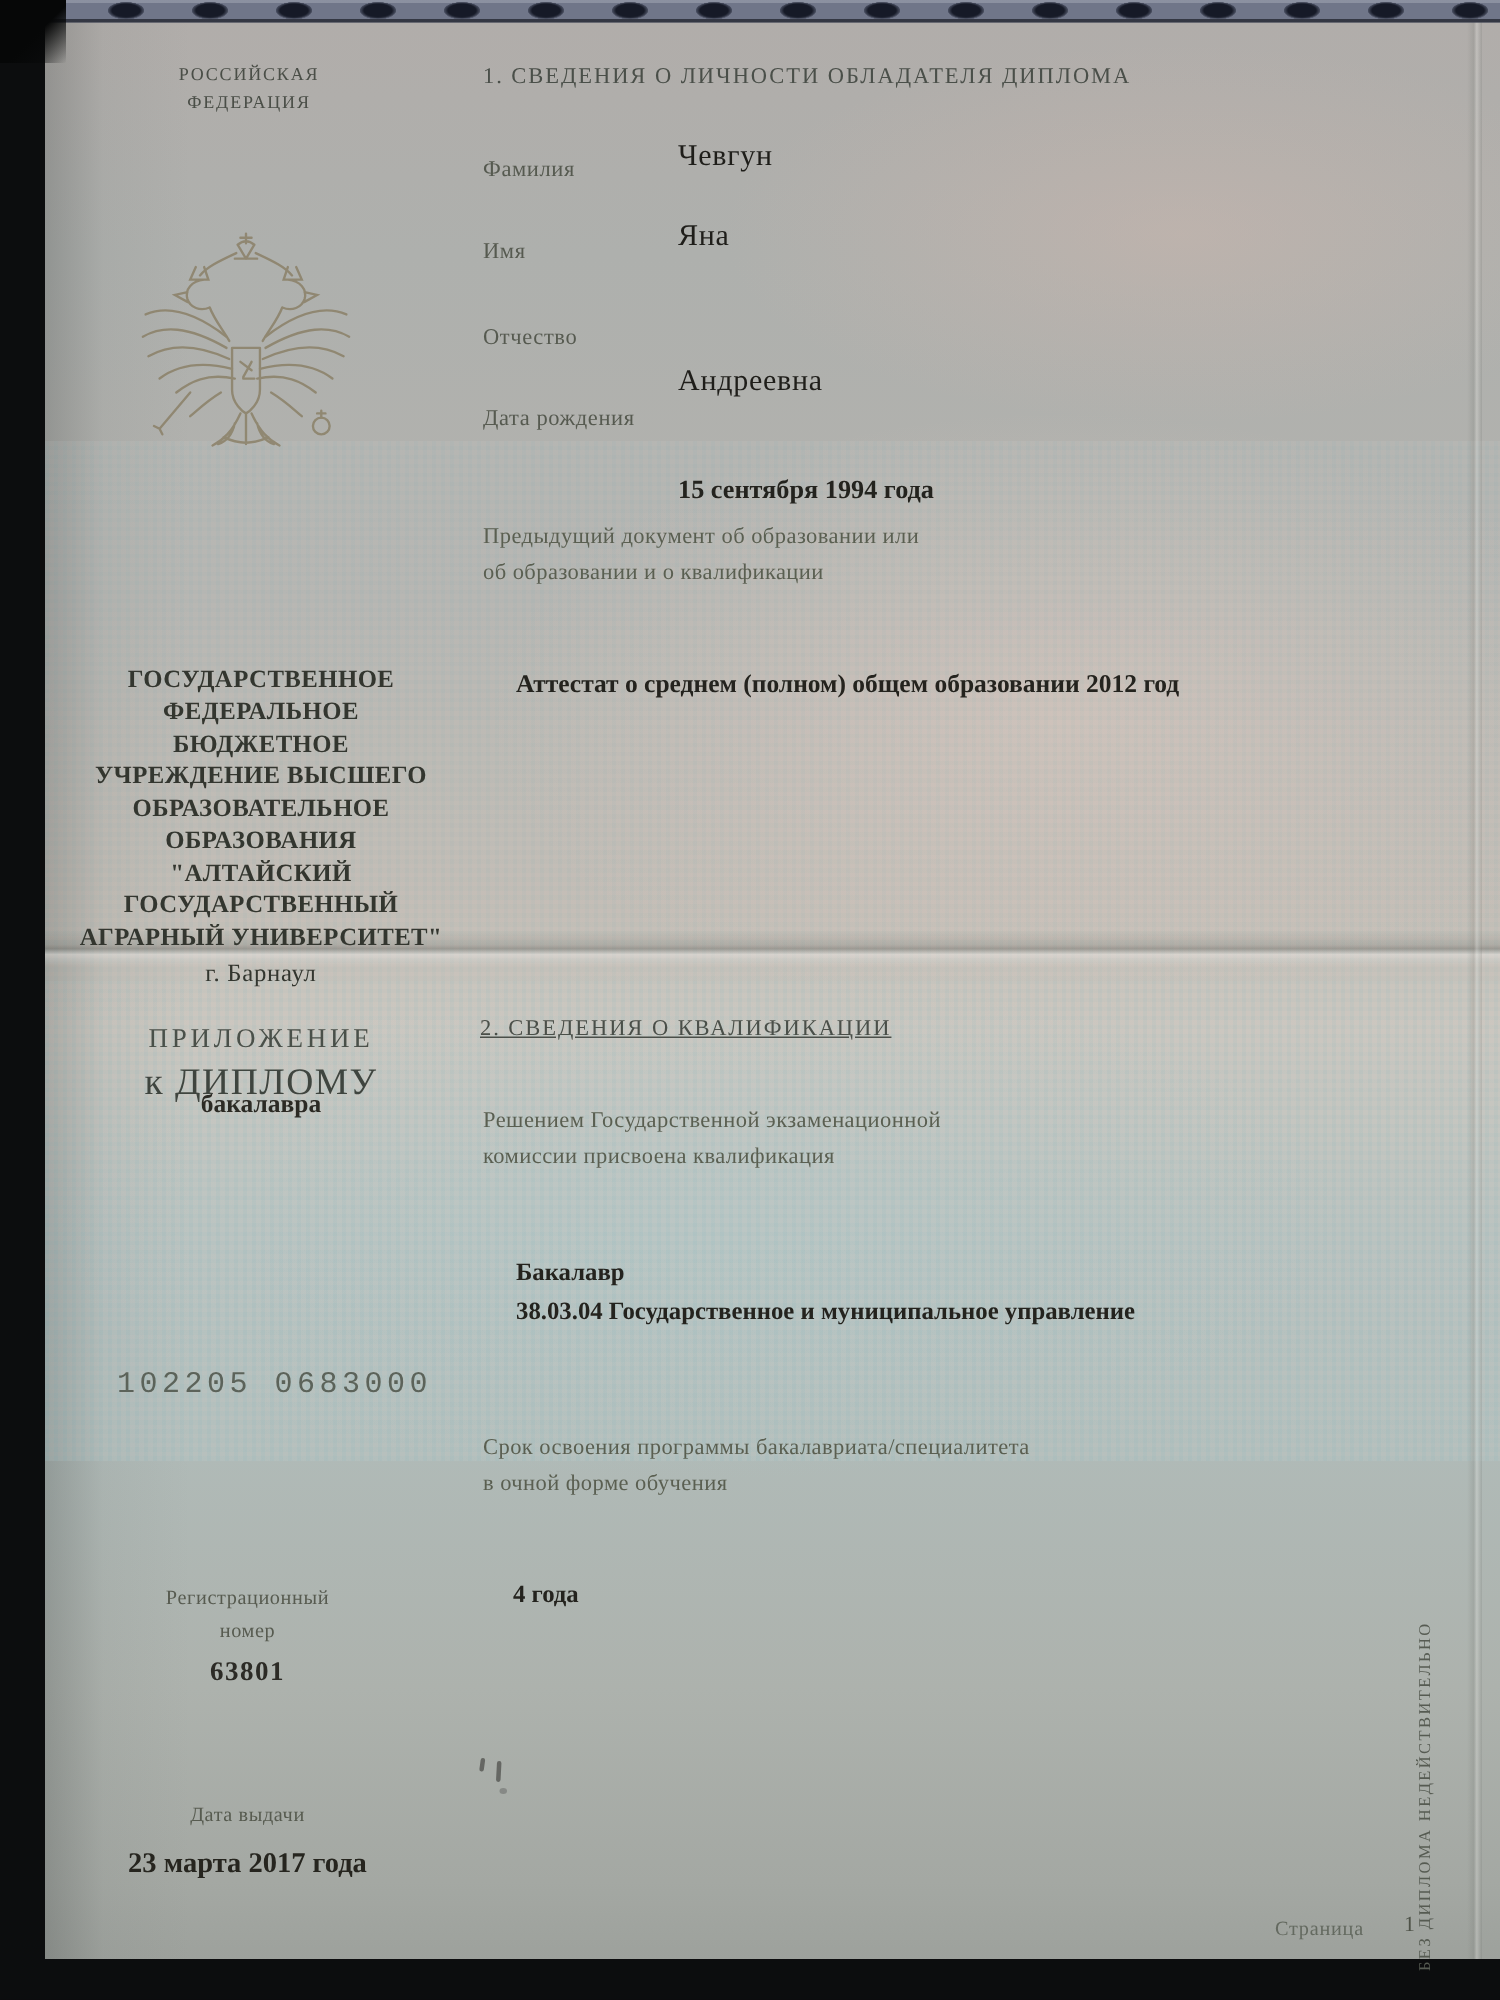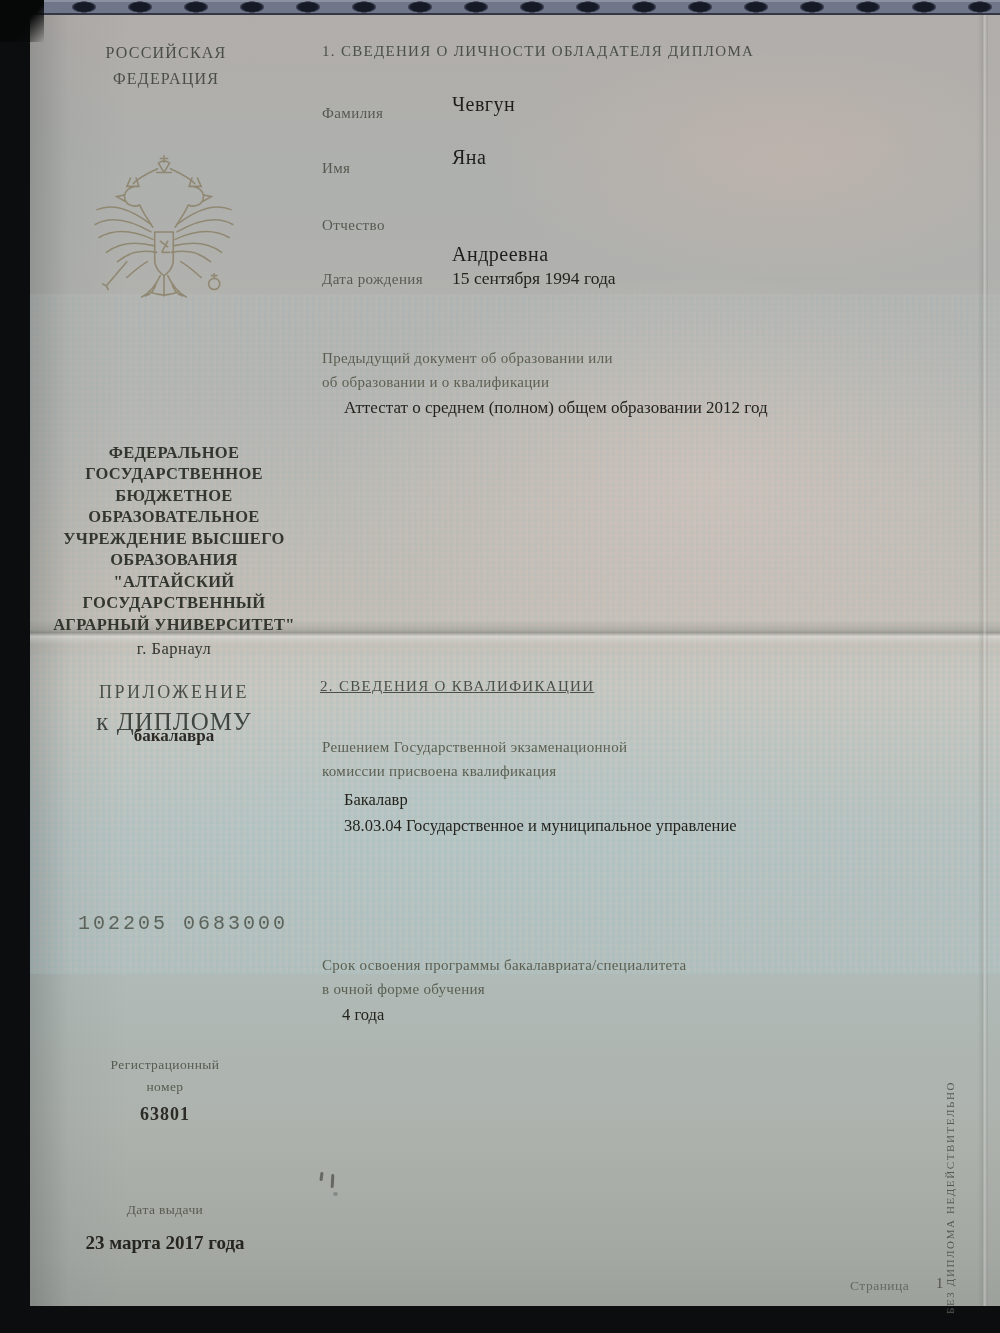--- a/index.html
+++ b/index.html
@@ -52,26 +52,26 @@
   }
   .crease-v{
     position:absolute;top:0;bottom:0;left:948px;width:10px;pointer-events:none;
     background:linear-gradient(90deg, transparent, rgba(120,124,118,.25) 45%, rgba(230,230,226,.30) 65%, rgba(90,94,90,.18) 100%);
   }
   
   .abs{position:absolute;}
   .label{font-size:15px;color:#565a50;letter-spacing:.4px;}
   .label-sm{font-size:13.5px;color:#575b50;letter-spacing:.4px;}
   .value-big{font-size:20px;font-weight:normal;color:#1f1e1a;letter-spacing:.5px;}
-  .value-bold{font-size:17px;font-weight:normal;color:#24231e;}
+  .value-bold{font-size:17px;font-weight:bold;color:#24231e;margin-top:48px;}
   .sec-title{font-size:15px;letter-spacing:1.3px;color:#4a4f49;}
   .gray-par{font-size:15px;line-height:1.58;color:#5a5f51;letter-spacing:.3px;}
   .centered{text-align:center;}
   
-  .country{left:36px;top:26px;width:200px;font-size:16px;letter-spacing:1.2px;line-height:1.62;color:#4a4e47;}
+  .country{left:36px;top:26px;width:200px;font-size:12px;letter-spacing:1.2px;line-height:1.62;color:#4a4e47;}
   .inst{left:18px;top:428px;width:252px;font-size:16.5px;font-weight:bold;line-height:1.3;color:#33362f;letter-spacing:.3px;}
   .inst-city{font-weight:normal;margin-top:3px;letter-spacing:.5px;}
   .suppl1{left:18px;top:668px;width:252px;font-size:18px;letter-spacing:2.5px;color:#4a5049;}
   .suppl2{left:18px;top:694px;width:252px;font-size:25px;letter-spacing:1px;color:#3f453f;}
   .suppl3{left:18px;top:712px;width:252px;font-size:17px;font-weight:bold;color:#2b2a24;}
   .form-number{left:48px;top:898px;font-family:"Liberation Mono", monospace;font-size:20px;letter-spacing:3px;color:#5c635a;}
   .reg-label{left:60px;top:1040px;width:150px;line-height:1.6;}
   .reg-value{left:60px;top:1090px;width:150px;font-size:18px;font-weight:bold;color:#2c2b26;letter-spacing:1px;}
   .issue-label{left:60px;top:1188px;width:150px;}
   .issue-value{left:18px;top:1218px;width:234px;font-size:19px;font-weight:bold;color:#26251f;}
@@ -147,25 +147,25 @@
   <div class="abs label" style="left:292px;top:257px;">Дата рождения</div>
   <div class="abs value-bold" style="left:422px;top:254px;font-size:17.5px;">15 сентября 1994 года</div>
 
   <div class="abs gray-par" style="left:292px;top:333px;">
     <div>Предыдущий документ об образовании или</div>
     <div>об образовании и о квалификации</div>
   </div>
   <div class="abs value-bold" style="left:314px;top:384px;">Аттестат о среднем (полном) общем образовании 2012 год</div>
 
   <div class="abs inst centered">
+    <div>ГОСУДАРСТВЕННОЕ</div>
     <div>ФЕДЕРАЛЬНОЕ</div>
-    <div>ГОСУДАРСТВЕННОЕ</div>
     <div>БЮДЖЕТНОЕ</div>
+    <div>УЧРЕЖДЕНИЕ ВЫСШЕГО</div>
     <div>ОБРАЗОВАТЕЛЬНОЕ</div>
-    <div>УЧРЕЖДЕНИЕ ВЫСШЕГО</div>
     <div>ОБРАЗОВАНИЯ "АЛТАЙСКИЙ</div>
     <div>ГОСУДАРСТВЕННЫЙ</div>
     <div>АГРАРНЫЙ УНИВЕРСИТЕТ"</div>
     <div class="inst-city">г. Барнаул</div>
   </div>
 
   <div class="abs suppl1 centered">ПРИЛОЖЕНИЕ</div>
   <div class="abs suppl2 centered">к ДИПЛОМУ</div>
   <div class="abs suppl3 centered">бакалавра</div>
 

